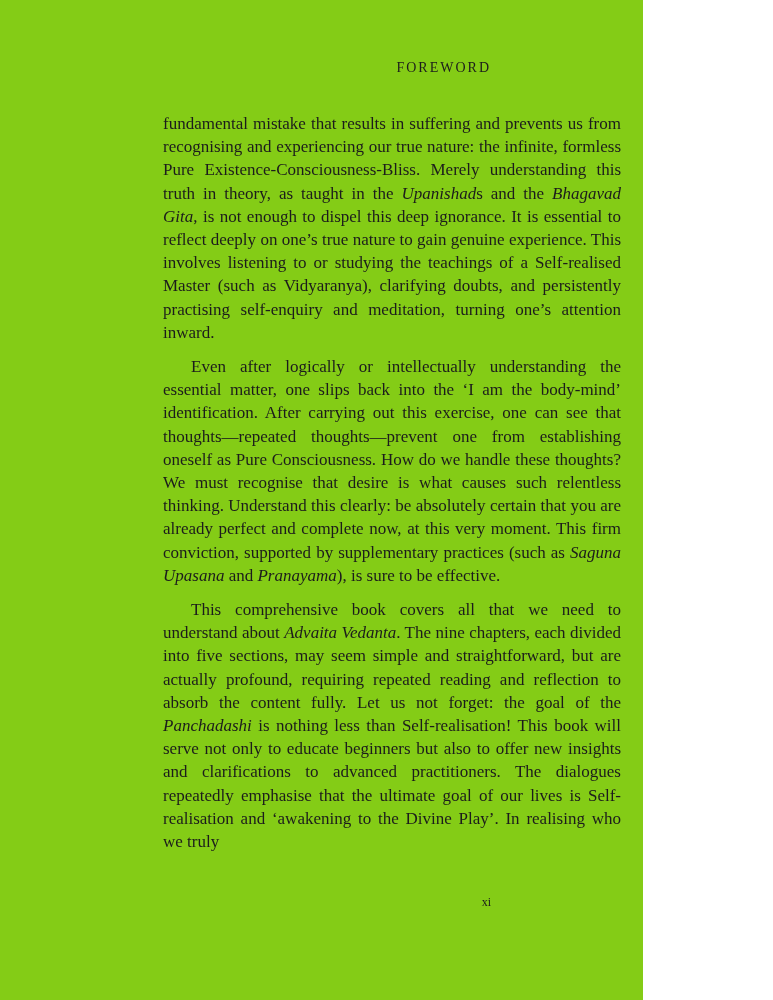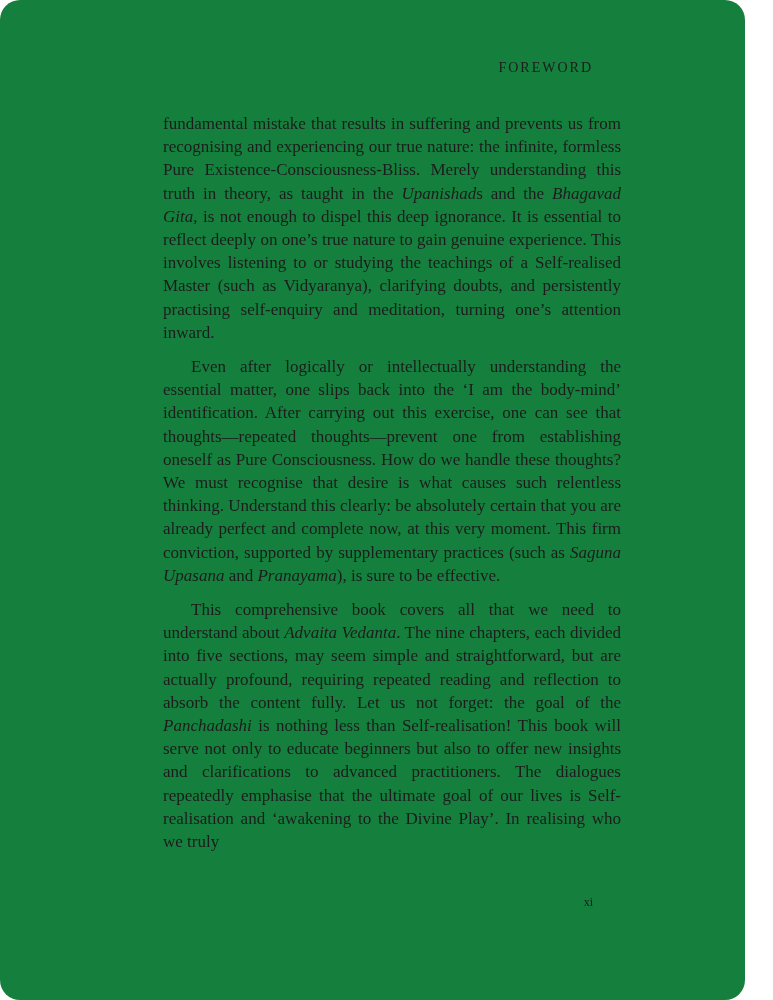--- a/index.html
+++ b/index.html
@@ -2,27 +2,26 @@
 <html><head>
 <meta charset="utf-8">
 <style>
   html, body {
     margin: 0;
     padding: 0;
     background: #ffffff;
   }
   .page {
     position: relative;
-    width: 745px;
+    width: 643px;
     height: 1000px;
-    background: #15803d;
+    background: #84cc16;
     font-family: "Liberation Serif", serif;
     color: #1c1c1c;
     overflow: hidden;
-    border-radius: 20px;
   }
   .running-header {
     position: absolute;
     top: 60px;
     right: 152px;
     font-size: 14px;
     letter-spacing: 2px;
     color: #1c1c1c;
     font-family: "Liberation Serif", serif;
   }

